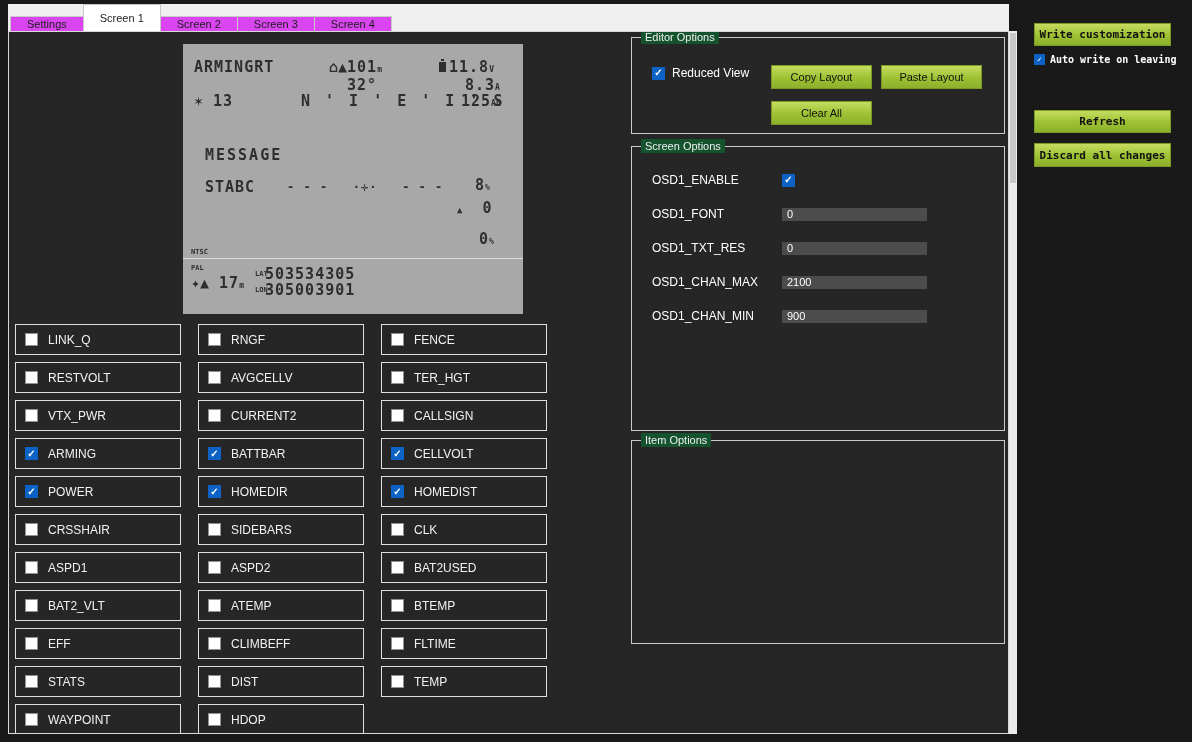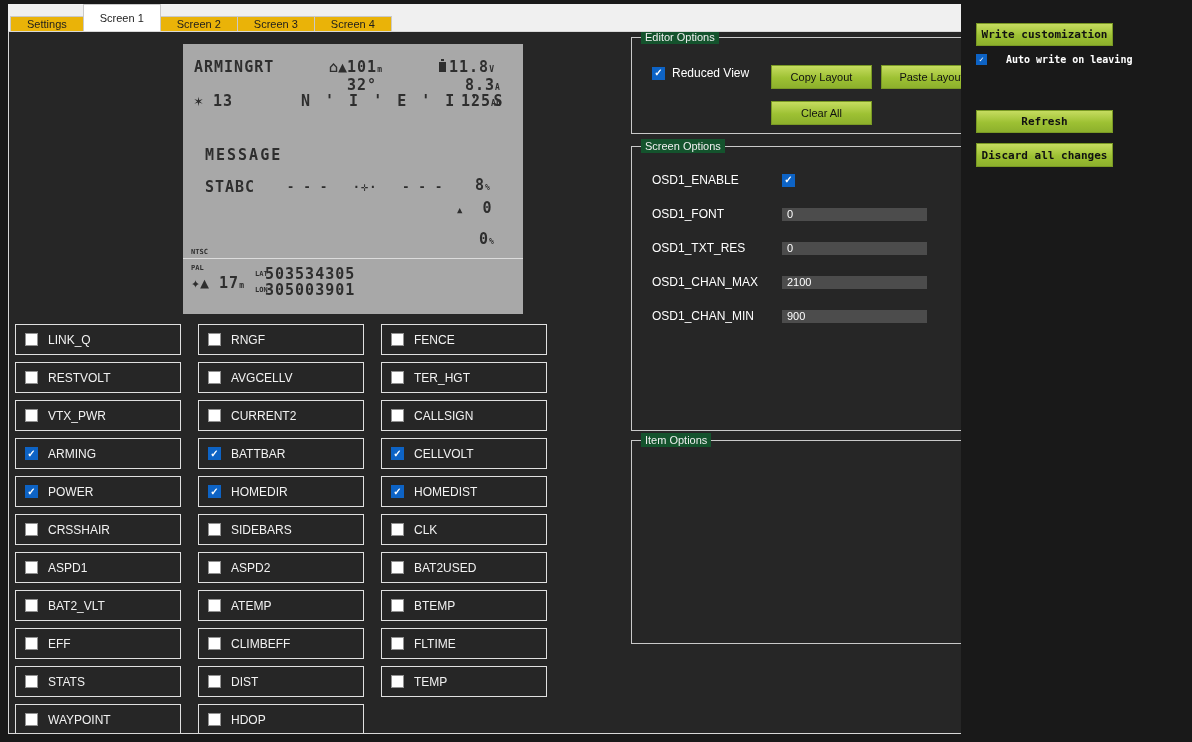--- a/index.html
+++ b/index.html
@@ -3,21 +3,21 @@
 <meta charset="utf-8">
 <style>
   html,body{margin:0;padding:0;}
   body{width:1192px;height:742px;font-family:"Liberation Sans",sans-serif;}
   .window{position:relative;width:1192px;height:742px;background:#191919;overflow:hidden;outline:1px solid #c9c9c9;}
 
   
   .tab-strip{position:absolute;left:8px;top:4px;width:1001px;height:27px;background:#f0f0f0;
              display:flex;align-items:flex-end;padding-left:2px;box-sizing:border-box;}
   .tab{height:15px;padding:0 16px;display:flex;align-items:center;font-size:11px;color:#1d1d1d;
-       background:#eab308;border:1px solid #c9c9c9;border-bottom:none;margin-right:-1px;box-sizing:border-box;cursor:default;}
+       background:#d946ef;border:1px solid #c9c9c9;border-bottom:none;margin-right:-1px;box-sizing:border-box;cursor:default;}
   .tab.selected{height:27px;background:#ffffff;position:relative;z-index:2;}
 
   
   .main-panel{position:absolute;left:8px;top:31px;width:1001px;height:703px;background:#262626;
               border:1px solid #d8d8d8;box-sizing:border-box;overflow:hidden;}
   .scrollbar{position:absolute;left:1009px;top:31px;width:8px;height:703px;background:#ececec;}
   .scroll-thumb{position:absolute;left:1px;top:2px;width:6px;height:150px;background:#c9c9c9;}
 
   
   .preview{position:absolute;left:174px;top:12px;width:340px;height:270px;background:#a8a8a8;
@@ -57,24 +57,24 @@
   .eo-btn{position:absolute;width:101px;height:24px;font-size:11px;font-family:"Liberation Sans",sans-serif;}
 
   
   .opt-rows{padding-top:16px;}
   .opt-row{display:flex;align-items:center;height:34px;padding-left:20px;}
   .opt-label{width:130px;font-size:12px;color:#fff;}
   .bar{width:145px;height:13px;background:#4c4c4c;display:flex;align-items:center;
        padding:0 5px;box-sizing:border-box;font-size:11px;color:#fff;cursor:pointer;}
 
   
-  .side{position:absolute;left:961px;top:0;width:158px;height:742px;background:#191919;}
+  .side{position:absolute;left:1019px;top:0;width:158px;height:742px;background:#191919;}
   .side-btn{position:absolute;left:15px;width:137px;height:23px;
             font-family:"DejaVu Sans Mono",monospace;font-weight:bold;font-size:11px;}
-  .auto-row{position:absolute;left:15px;top:54px;display:flex;align-items:flex-end;gap:19px;color:#fff;
+  .auto-row{position:absolute;left:15px;top:54px;display:flex;align-items:flex-end;gap:5px;color:#fff;
             font-family:"DejaVu Sans Mono",monospace;font-weight:bold;font-size:10px;white-space:nowrap;cursor:default;}
 </style>
 </head>
 <body>
 
 <div class="window">
 
   <div class="tab-strip">
       <div class="tab">Settings</div>
       <div class="tab selected">Screen 1</div>

